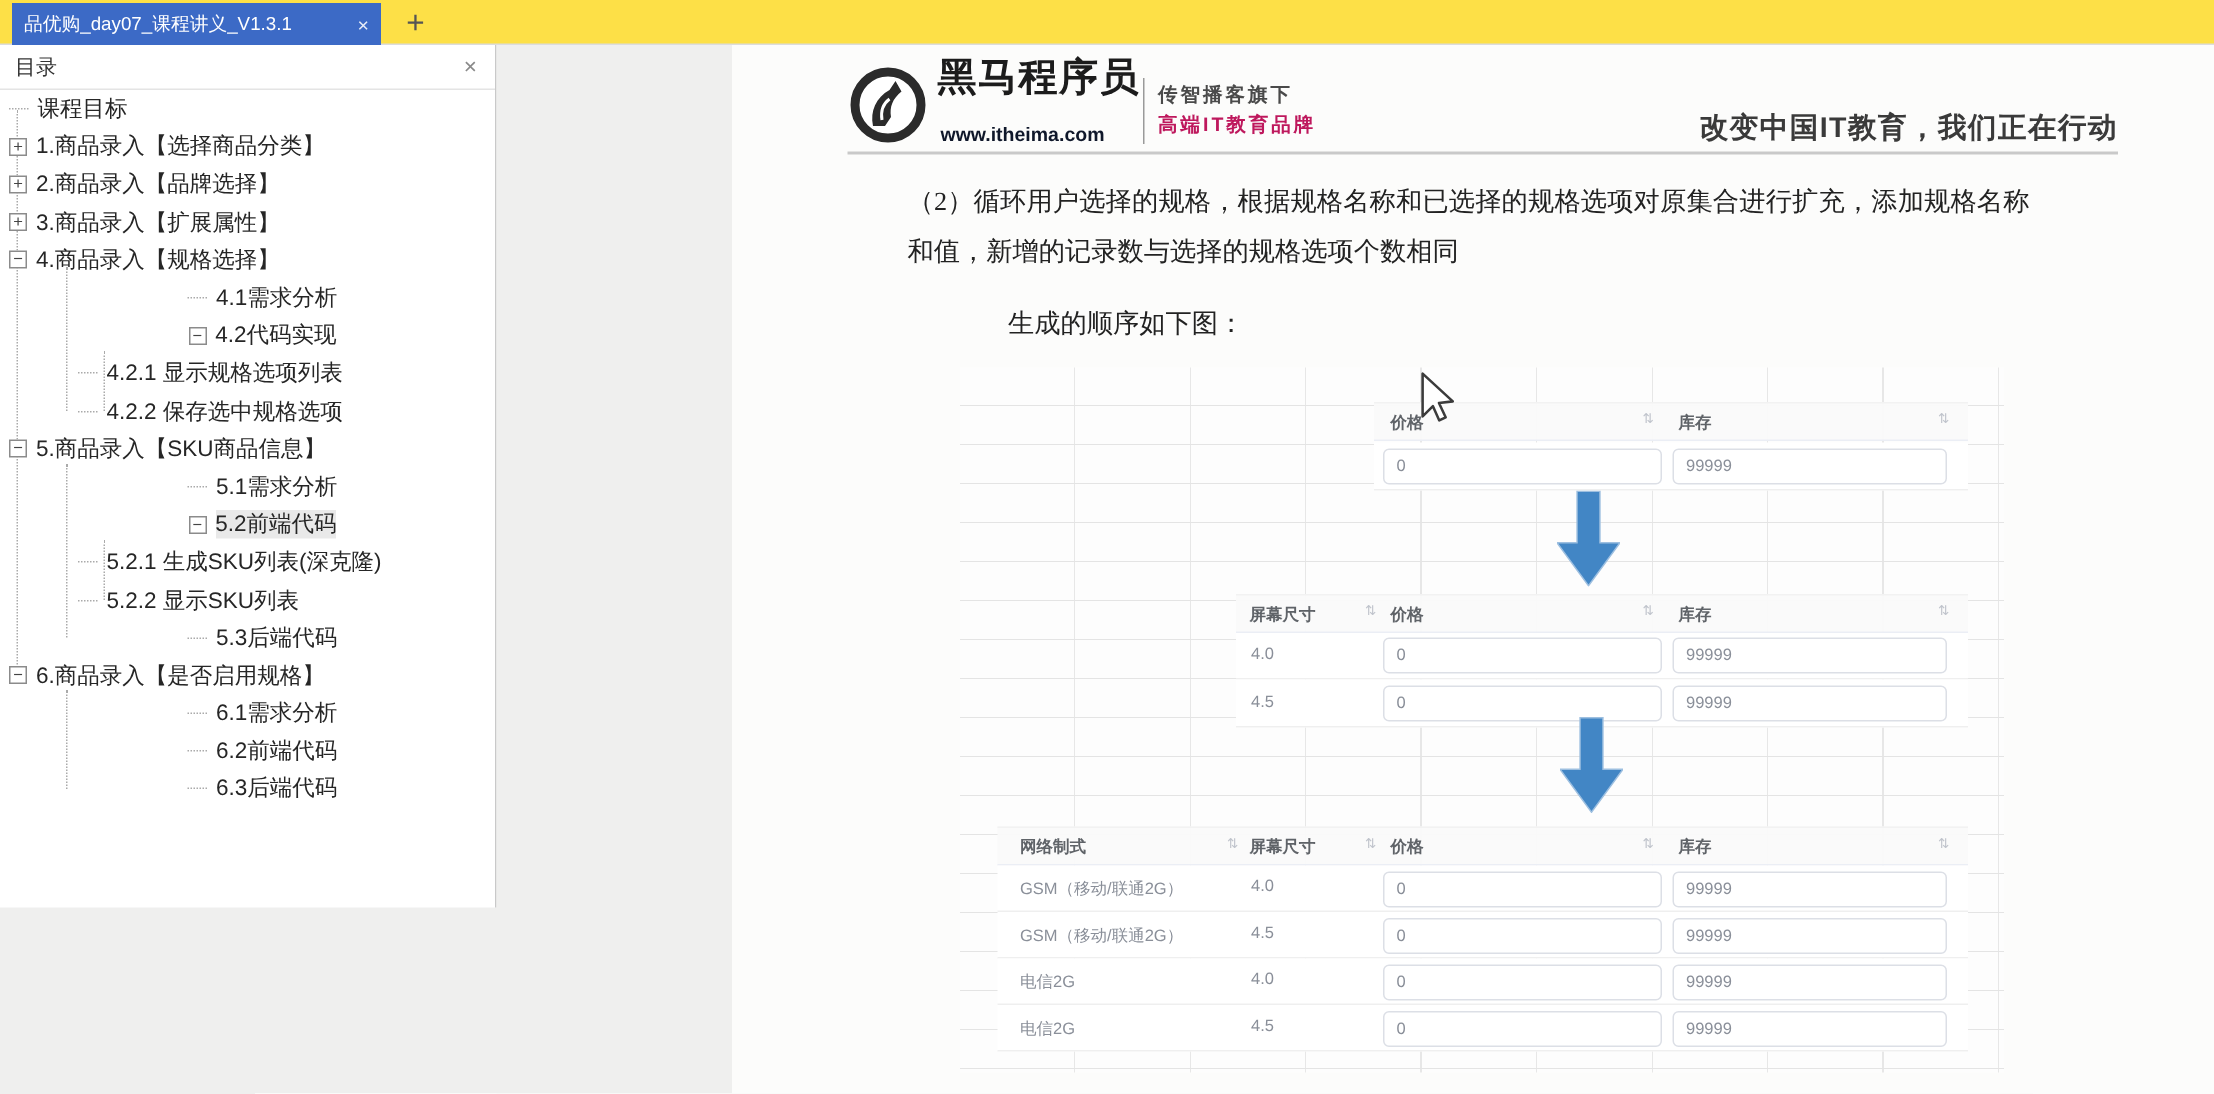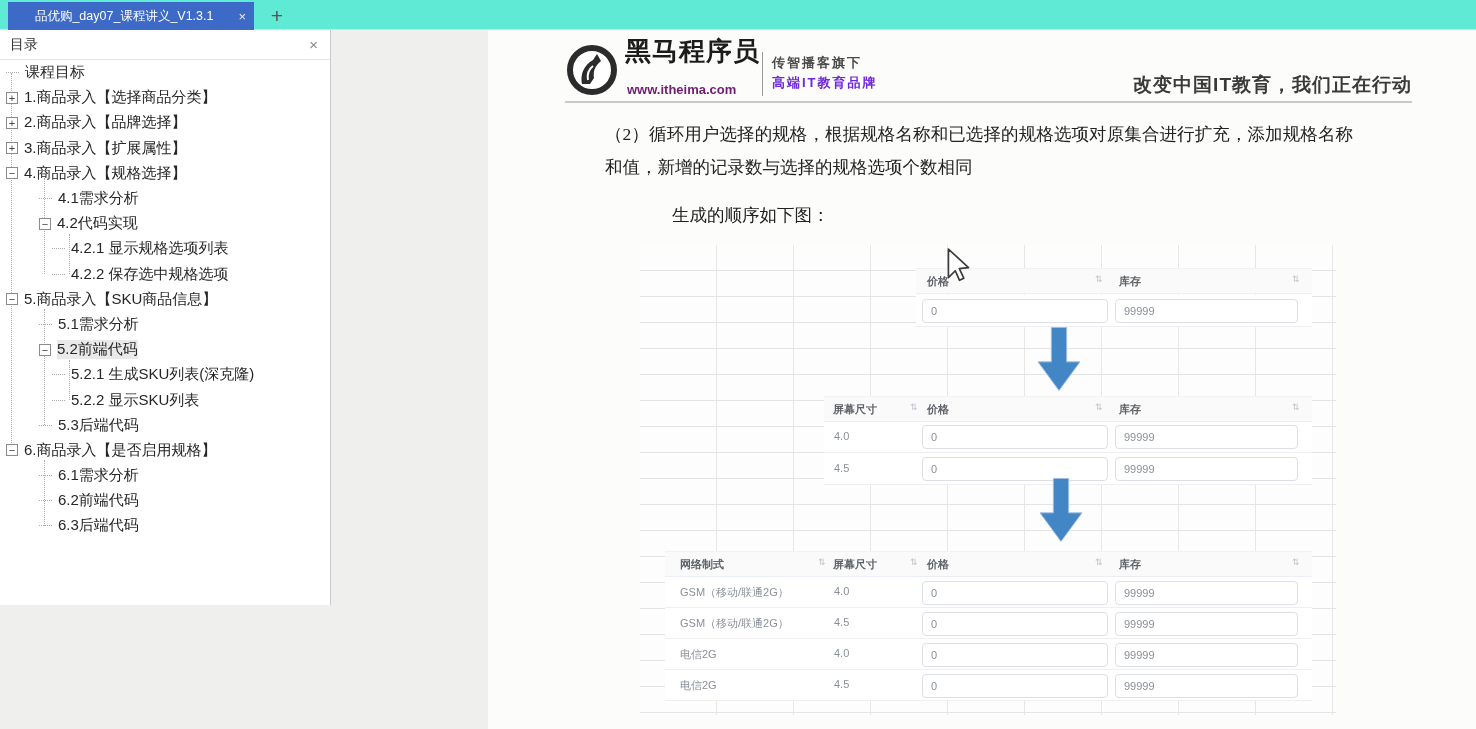--- a/index.html
+++ b/index.html
@@ -1,54 +1,54 @@
 <!DOCTYPE html>
 <html><head>
 <meta charset="utf-8">
 <style>
   * { margin:0; padding:0; box-sizing:border-box; }
   html,body { width:1476px; height:729px; overflow:hidden; }
   body { font-family:"Liberation Sans", sans-serif; }
   .screen { position:relative; width:1476px; height:729px; background:#efefee; overflow:hidden; }
 
   
-  .tabbar { position:absolute; left:0; top:0; width:1476px; height:30px; background:#5eead4; border-bottom:1px solid #dcdcdc;text-align:center; }
+  .tabbar { position:absolute; left:0; top:0; width:1476px; height:30px; background:#fde047; border-bottom:1px solid #dcdcdc; }
   .tab { position:absolute; left:8px; top:2px; width:246px; height:28px; background:#3c6ac6; color:#fff;
          display:flex; align-items:center; padding:0 8px; font-size:12.5px; white-space:nowrap; overflow:hidden; }
   .tab-label { flex:1 1 auto; overflow:hidden; text-overflow:clip; }
   .tab-close { flex:0 0 auto; margin-left:6px; font-size:13px; color:#e8edf8; cursor:pointer; }
   .newtab { position:absolute; left:260px; top:2px; width:34px; height:28px; color:#555; font-size:21px;
             display:flex; align-items:center; justify-content:center; cursor:pointer; }
 
   
   .sidebar { position:absolute; left:0; top:30px; width:331px; height:575px; background:#fff; border-right:1px solid #c9c9c9; }
   .sb-head { position:relative; height:30px; border-bottom:1px solid #e4e4e4; display:flex; align-items:center; }
   .sb-title { margin-left:10px; font-size:14px; color:#333; }
   .sb-close { position:absolute; right:12px; top:6px; font-size:15px; color:#8a8a8a; cursor:pointer; }
   .tree { position:absolute; left:0; top:30px; right:1px; height:500px; overflow:hidden; }
   .guide { position:absolute; width:0; border-left:1px dotted #aaaaaa; }
   .ti { position:relative; height:25.2px; display:flex; align-items:center; font-size:15px; color:#262626; white-space:nowrap; cursor:default; }
-  .lv0 { padding-left:6px; } .lv1 { padding-left:39px; } .lv2 { padding-left:52px; }
+  .lv0 { padding-left:6px; } .lv1 { padding-left:21px;justify-content:center; } .lv2 { padding-left:52px; }
   .tg { flex:0 0 auto; width:12px; height:12px; border:1px solid #8b8b8b; background:#fff; font-size:11px;
         line-height:10px; text-align:center; color:#444; z-index:2; cursor:pointer; }
   .stub { flex:0 0 auto; width:13px; height:0; border-top:1px dotted #aaaaaa; }
   .tl { margin-left:6px; }
   .sel .tl { background:#e9e9e9; }
 
   
   .canvas { position:absolute; left:331px; top:30px; width:157px; height:699px; background:#efefee; }
   .page { position:absolute; left:488px; top:30px; width:988px; height:699px; background:#fcfcfb; overflow:hidden; }
 
   
   .logo-icon { position:absolute; left:78px; top:14px; width:52px; height:52px; }
   .brand { position:absolute; left:137px; top:4px; font-size:26px; font-weight:bold; color:#1c1c1c; letter-spacing:1px; }
   .site { position:absolute; left:139px; top:52px; font-size:13px; font-weight:bold; }
   .logo-div { position:absolute; left:274px; top:22px; width:1px; height:44px; background:#9a9a9a; }
   .sub1 { position:absolute; left:284px; top:24px; font-size:13px; font-weight:bold; color:#4a4a4a; letter-spacing:2px; }
-  .sub2 { position:absolute; left:284px; top:44px; font-size:13px; font-weight:bold; color:#6d28d9; letter-spacing:2px; }
+  .sub2 { position:absolute; left:284px; top:44px; font-size:13px; font-weight:bold; color:#be185d; letter-spacing:2px; }
   .tagline { position:absolute; right:64px; top:42px; font-size:19px; font-weight:bold; color:#3a3a3a; letter-spacing:1px; }
   .hrule { position:absolute; left:77px; top:71px; width:847px; height:2px; background:#c9c9c9; }
 
   
   .para { position:absolute; left:117px; top:88px; width:748px; font-family:"Liberation Serif", serif;
           font-size:17.5px; line-height:33px; color:#222; text-align:justify; }
   .caption { position:absolute; left:184px; top:173px; font-family:"Liberation Serif", serif; font-size:17.5px; color:#222; }
 
   
   .fig { position:absolute; left:152px; top:215px; width:696px; height:470px;
@@ -176,21 +176,21 @@
   <div class="canvas"></div>
 
   <div class="page">
 
     <svg class="logo-icon" viewBox="0 0 52 52">
       <circle cx="26" cy="26" r="22" fill="#fff" stroke="#2b2b2b" stroke-width="6"></circle>
       <path d="M16 40 C14 30 18 21 27 16 L31 10 L35 17 C29 22 27 27 28 34 L24 40 Z" fill="#2b2b2b"></path>
       <path d="M22 36 C21 30 23 25 27 22" fill="none" stroke="#fff" stroke-width="2"></path>
     </svg>
     <div class="brand">黑马程序员</div>
-    <div class="site" style="color:#701a75;">www.itheima.com</div>
+    <div class="site" style="color:#0f172a;">www.itheima.com</div>
     <div class="logo-div"></div>
     <div class="sub1">传智播客旗下</div>
     <div class="sub2">高端IT教育品牌</div>
     <div class="tagline">改变中国IT教育，我们正在行动</div>
     <div class="hrule"></div>
 
     <div class="para">（2）循环用户选择的规格，根据规格名称和已选择的规格选项对原集合进行扩充，添加规格名称和值，新增的记录数与选择的规格选项个数相同</div>
     <div class="caption">生成的顺序如下图：</div>
 
     <div class="fig">

